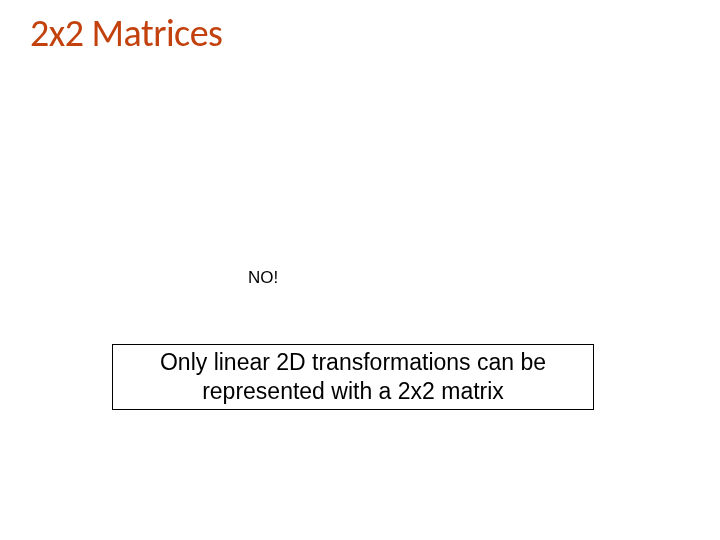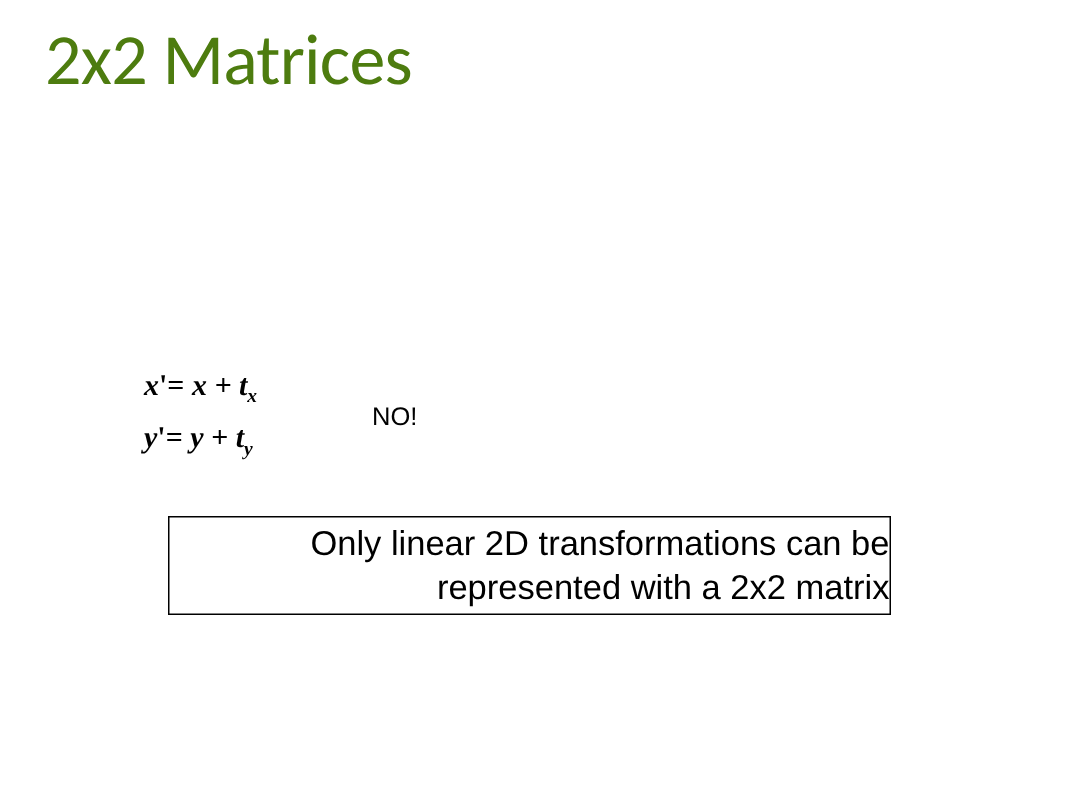--- a/index.html
+++ b/index.html
@@ -1,38 +1,30 @@
 <!DOCTYPE html>
 <html><head>
 <meta charset="utf-8">
 <style>
   html,body{margin:0;padding:0;width:720px;height:540px;background:#fff;font-family:Calibri,Arial,sans-serif;color:#000;overflow:hidden}
   .slide{position:relative;width:720px;height:540px}
-  .title{position:absolute;left:30px;top:10px;font-size:48px;color:#4d7c0f;font-weight:400;letter-spacing:-0.5px}
+  .title{position:absolute;left:30px;top:10px;font-size:38px;color:#c2410c;font-weight:400;letter-spacing:-0.5px}
   .sub{position:absolute;left:60px;top:70px;width:580px;font-size:28px;line-height:1.15;font-weight:400;letter-spacing:-0.3px}
   .sect{position:absolute;left:60px;top:200px;font-size:26px;font-family:Arial,sans-serif;font-weight:400}
   .eqs{position:absolute;left:96px;top:240px;font-size:20px;font-family:'Times New Roman',serif;font-style:italic;font-weight:bold;line-height:1.7}
   .eqs .up{font-style:normal}
   .eqs sub{font-size:13px;font-style:italic}
   .no{position:absolute;left:248px;top:268px;font-size:17px;font-family:Arial,sans-serif;font-weight:400}
-  .box{position:absolute;left:112px;top:344px;width:480px;height:64px;border:1.5px solid #000;text-align:right;font-size:23px;font-family:Arial,sans-serif;display:flex;align-items:center;justify-content:center;line-height:1.25}
+  .box{position:absolute;left:112px;top:344px;width:480px;height:64px;border:1.5px solid #000;text-align:center;font-size:23px;font-family:Arial,sans-serif;display:flex;align-items:center;justify-content:center;line-height:1.25}
 </style>
 </head>
 <body>
 
 <div class="slide">
   <div class="title">2x2 Matrices</div>
 
-  <div class="eqs">
-    <div>
-      <span>x</span><span class="up">'= </span><span>x + t</span><sub>x</sub>
-    </div>
-    <div>
-      <span>y</span><span class="up">'= </span><span>y + t</span><sub>y</sub>
-    </div>
-  </div>
 
   <div class="no">NO!</div>
 
   <div class="box">
     <span>Only linear 2D transformations can be represented with a 2x2 matrix</span>
   </div>
 </div>
 
 </body></html>

